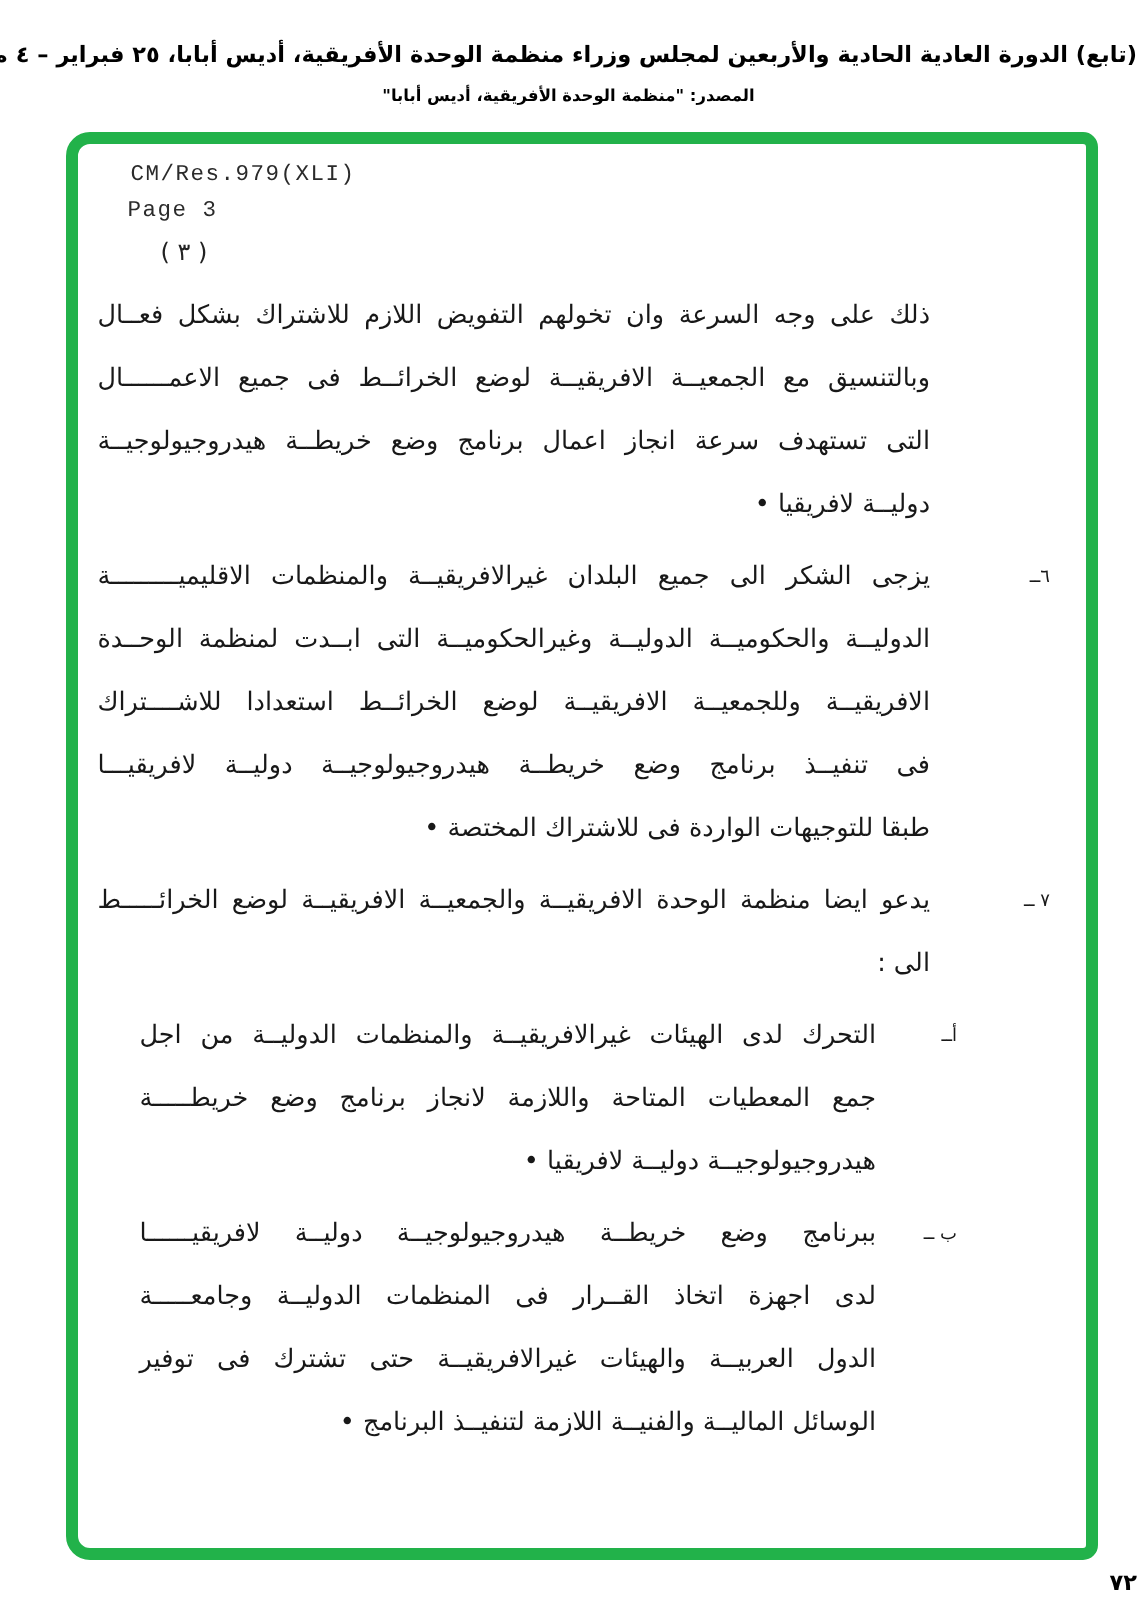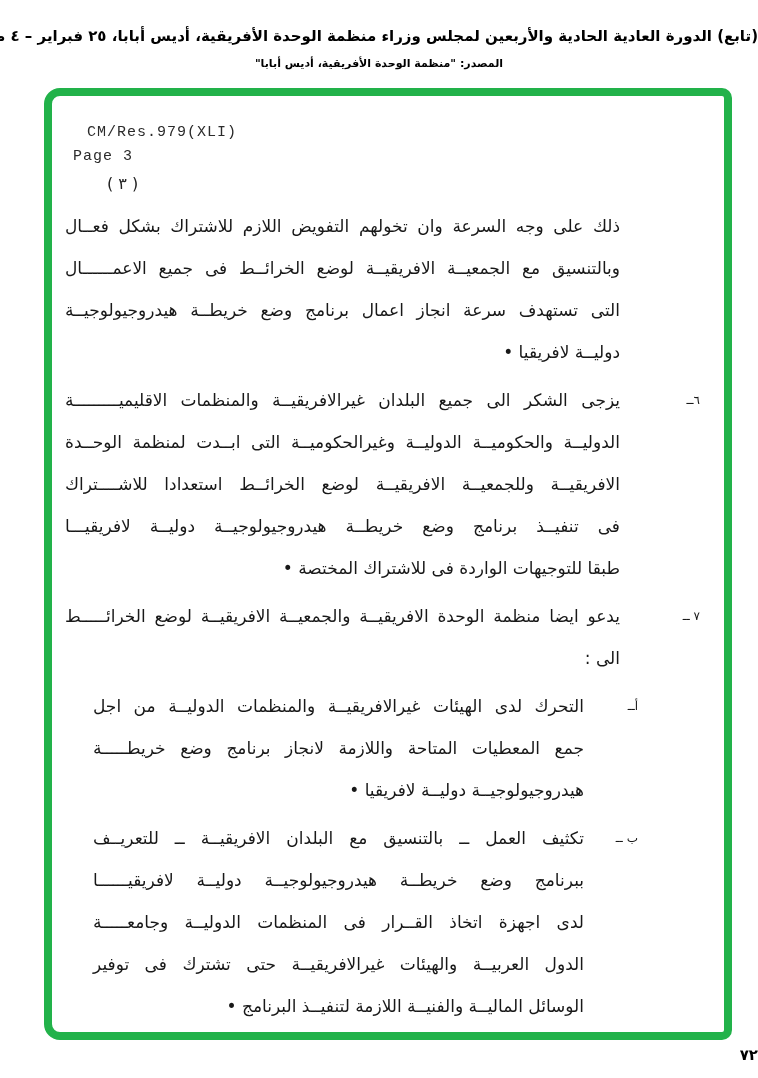--- a/index.html
+++ b/index.html
@@ -17,26 +17,26 @@
   }
   .doc-box{
     position:absolute;left:44px;top:88px;width:688px;height:952px;
     box-sizing:border-box;border:8px solid var(--green,#22b24a);
     border-radius:16px 10px 10px 16px;background:#fff;
     padding:12px 24px 0 13px;overflow:hidden;
   }
   .doc-ref{
     font-family:"Liberation Mono","DejaVu Sans Mono",monospace;
     direction:ltr;text-align:left;font-size:15px;letter-spacing:1px;
-    color:#2b2b2b;margin:16px 0 0 22px;
+    color:#2b2b2b;margin:0 0 0 22px;
   }
   .doc-page{
     font-family:"Liberation Mono","DejaVu Sans Mono",monospace;
     direction:ltr;text-align:left;font-size:15px;letter-spacing:1px;
-    color:#2b2b2b;margin:7px 0 0 8px;
+    color:#2b2b2b;margin:7px 0 0 20px;
   }
   .doc-section{
     direction:ltr;text-align:left;font-size:16px;color:#222;
     margin:9px 0 0 42px;letter-spacing:2px;
   }
   .paragraphs{
     direction:rtl;margin-top:12px;font-size:17px;line-height:42px;color:#181818;
   }
   .para{display:flex;margin-bottom:6px;}
   .para .marker{
@@ -117,21 +117,20 @@
             <div class="line">جمع المعطيات المتاحة واللازمة لانجاز برنامج وضع خريطـــــة</div>
 
             <div class="line">هيدروجيولوجيــة دوليــة لافريقيا •</div>
           </div>
       </div>
 
       <div class="para" data-indent="1">
         <div class="marker">ب ــ</div>
         <div class="body">
 
-            <div class="line">تكثيف العمل ــ بالتنسيق مع البلدان الافريقيــة ــ للتعريــف</div>
 
             <div class="line">ببرنامج وضع خريطــة هيدروجيولوجيــة دوليــة لافريقيــــــا</div>
 
             <div class="line">لدى اجهزة اتخاذ القــرار فى المنظمات الدوليــة وجامعـــــة</div>
 
             <div class="line">الدول العربيــة والهيئات غيرالافريقيــة حتى تشترك فى توفير</div>
 
             <div class="line">الوسائل الماليــة والفنيــة اللازمة لتنفيــذ البرنامج •</div>
           </div>
       </div>

